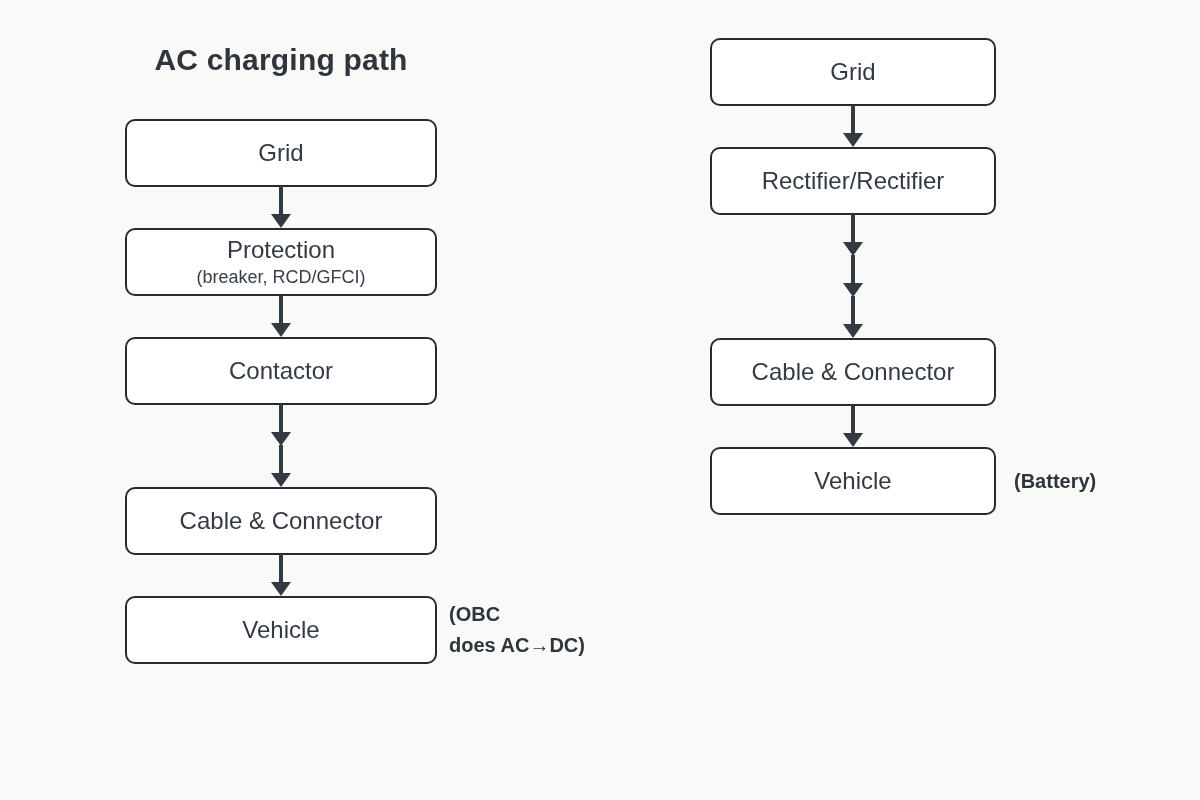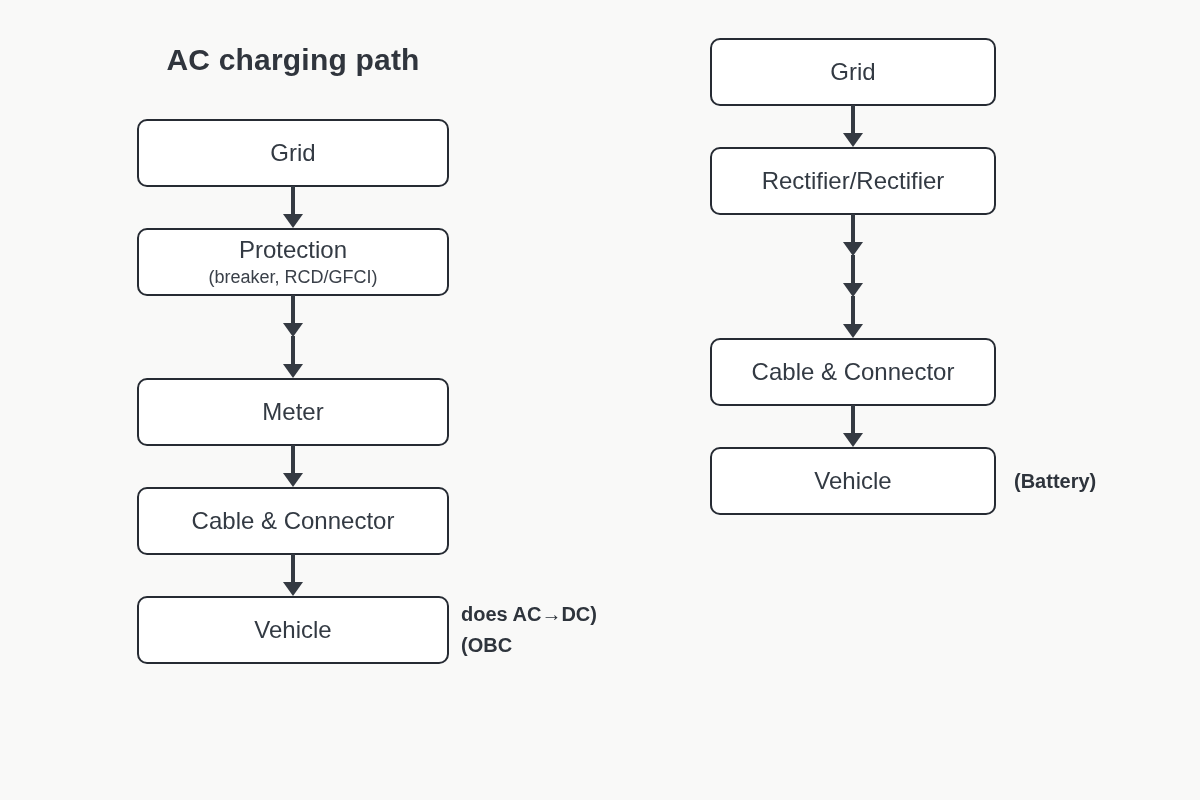--- a/index.html
+++ b/index.html
@@ -14,21 +14,21 @@
   }
   .canvas {
     position: relative;
     width: 1200px;
     height: 800px;
   }
   .col {
     position: absolute;
     top: 38px;
   }
-  .col-left  { left: 137px; width: 312px; }
+  .col-left  { left: 125px; width: 312px; }
   .col-right { left: 710px; width: 286px; }
 
   .col-title {
     position: relative;
     left: 50%;
     transform: translateX(-50%);
     width: max-content;
     margin: 0 0 0 0;
     height: 81px;
     line-height: 44px;
@@ -126,51 +126,51 @@
       <div class="node tall">
         <span class="nlabel">Protection</span>
         <span class="nsub">(breaker, RCD/GFCI)</span>
       </div>
 
       <div class="arrow">
         <span class="arrow-line"></span>
         <span class="arrow-head"></span>
       </div>
 
-
-      <div class="arrow">
-        <span class="arrow-line"></span>
-        <span class="arrow-head"></span>
-      </div>
-
-      <div class="node">
-        <span class="nlabel">Meter</span>
-      </div>
+      <div class="node">
+        <span class="nlabel">Contactor</span>
+      </div>
+
+      <div class="arrow">
+        <span class="arrow-line"></span>
+        <span class="arrow-head"></span>
+      </div>
+
 
       <div class="arrow">
         <span class="arrow-line"></span>
         <span class="arrow-head"></span>
       </div>
 
       <div class="node">
         <span class="nlabel">Cable &amp; Connector</span>
       </div>
 
       <div class="arrow">
         <span class="arrow-line"></span>
         <span class="arrow-head"></span>
       </div>
 
       <div class="node-row">
         <div class="node">
           <span class="nlabel">Vehicle</span>
         </div>
         <div class="annotation">
+          <div>(OBC</div>
           <div>does AC→DC)</div>
-          <div>(OBC</div>
         </div>
       </div>
 
     </div>
   </section>
 
   <section class="col col-right">
     <div class="stack">
 
       <div class="node">

